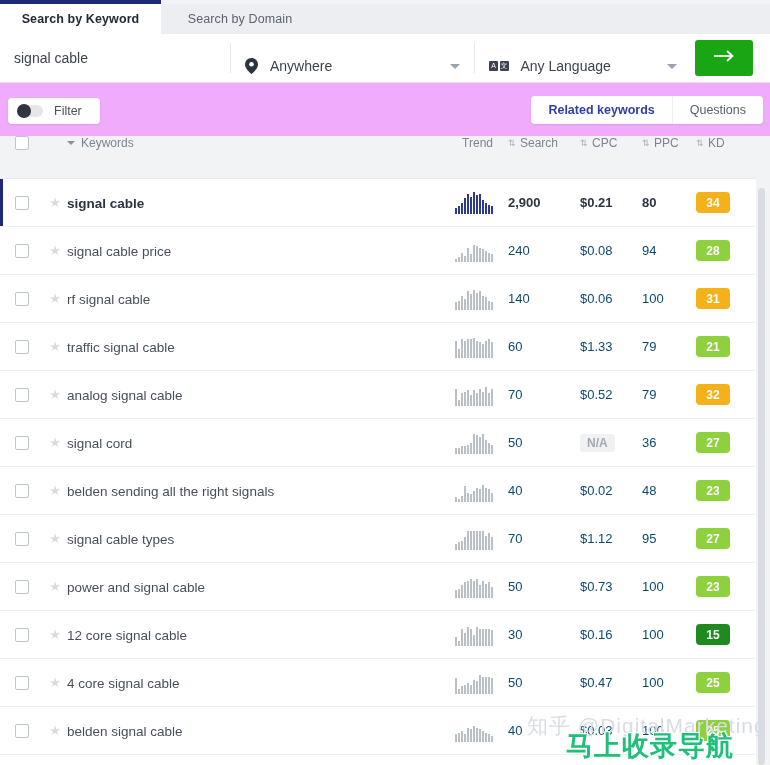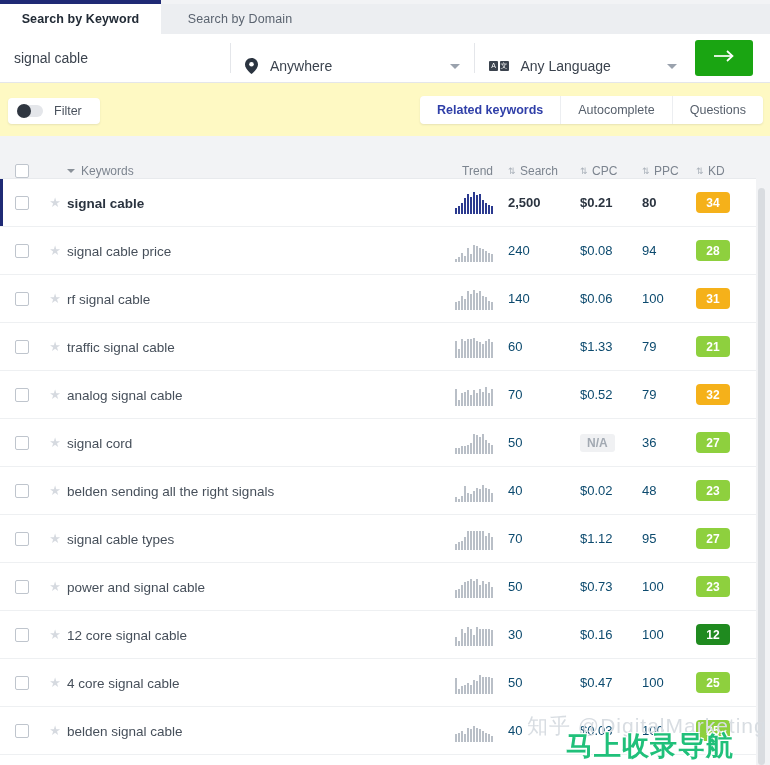--- a/index.html
+++ b/index.html
@@ -68,21 +68,21 @@
     display:flex; gap:1.5px;
   }
   .lang-ico i {
     width:9px;height:10px;background:#3b434e;border-radius:1px;
     font-style:normal;color:#fff;font-size:7px;line-height:10px;text-align:center;
   }
 
   
   .subrow {
     position:absolute; left:0; top:83px; width:770px; height:53px;
-    background:#fef9c3;
+    background:#f0abfc;
   }
   .filter-pill {
     position:absolute; left:8px; top:15px; width:92px; height:26px;
     background:#fff; border-radius:4px; display:flex; align-items:center;
     box-shadow:0 1px 2px rgba(30,40,60,.10);
     cursor:pointer;
   }
   .toggle {
     width:26px;height:12px;border-radius:7px;background:#e4e6ea;
     margin-left:9px; position:relative;
@@ -105,21 +105,21 @@
   }
   .subtab:last-child{border-right:none;}
   .subtab.active{ color:#2f3fa8; font-weight:bold; }
 
   
   .table-wrap {
     position:absolute; left:0; top:136px; width:756px; height:629px;
     background:#fff; overflow:hidden;
   }
   .thead {
-    height:43px; background:#f2f3f5; display:flex; align-items:flex-end;
+    height:43px; background:#f2f3f5; display:flex; align-items:flex-start;
     border-bottom:1px solid #e8eaed;
   }
   .th { font-size:12px; color:#7c848f; display:flex; align-items:center; }
   .c-chk  { width:43px; display:flex; justify-content:center; align-items:center;}
   .c-star { width:24px; display:flex; justify-content:center; align-items:center;}
   .c-kw   { flex:1; padding-left:0px; }
   .c-trend{ width:76px; display:flex; justify-content:flex-end; padding-right:9px;}
   .c-search{width:74px; display:flex; justify-content:flex-start; padding-left:6px;}
   .c-cpc  { width:62px; display:flex; justify-content:flex-start; padding-left:4px;}
   .c-ppc  { width:54px; display:flex; justify-content:flex-start; padding-left:4px;}
@@ -255,23 +255,20 @@
     <div class="filter-pill">
       <span class="toggle"></span>
       <span class="lbl">Filter</span>
     </div>
 
     <div class="subtabs">
       <div class="subtab active">
         <span>Related keywords</span>
       </div>
       <div class="subtab">
-        <span>Autocomplete</span>
-      </div>
-      <div class="subtab">
         <span>Questions</span>
       </div>
     </div>
   </div>
 
   <div class="table-wrap">
 
     <div class="thead">
       <div class="th c-chk">
         <span class="chk"></span>
@@ -324,21 +321,21 @@
               <i style="height:22px"></i>
               <i style="height:19px"></i>
               <i style="height:20px"></i>
               <i style="height:14px"></i>
               <i style="height:11px"></i>
               <i style="height:9px"></i>
               <i style="height:8px"></i>
             </span>
           </div>
           <div class="c-search">
-            <span class="num">2,500</span>
+            <span class="num">2,900</span>
           </div>
           <div class="c-cpc">
             <span class="num">$0.21</span>
           </div>
           <div class="c-ppc">
             <span class="num">80</span>
           </div>
           <div class="c-kd">
             <span class="kd" style="background:#f5b11a">34</span>
           </div>
@@ -675,21 +672,21 @@
           <div class="c-search">
             <span class="num">30</span>
           </div>
           <div class="c-cpc">
             <span class="num">$0.16</span>
           </div>
           <div class="c-ppc">
             <span class="num">100</span>
           </div>
           <div class="c-kd">
-            <span class="kd" style="background:#1f8a1f">12</span>
+            <span class="kd" style="background:#1f8a1f">15</span>
           </div>
         </div>
         <div class="row">
           <div class="c-chk">
             <span class="chk"></span>
           </div>
           <div class="c-star">
             <span class="star">★</span>
           </div>
           <div class="c-kw"><span class="kw-text">4 core signal cable</span></div>

